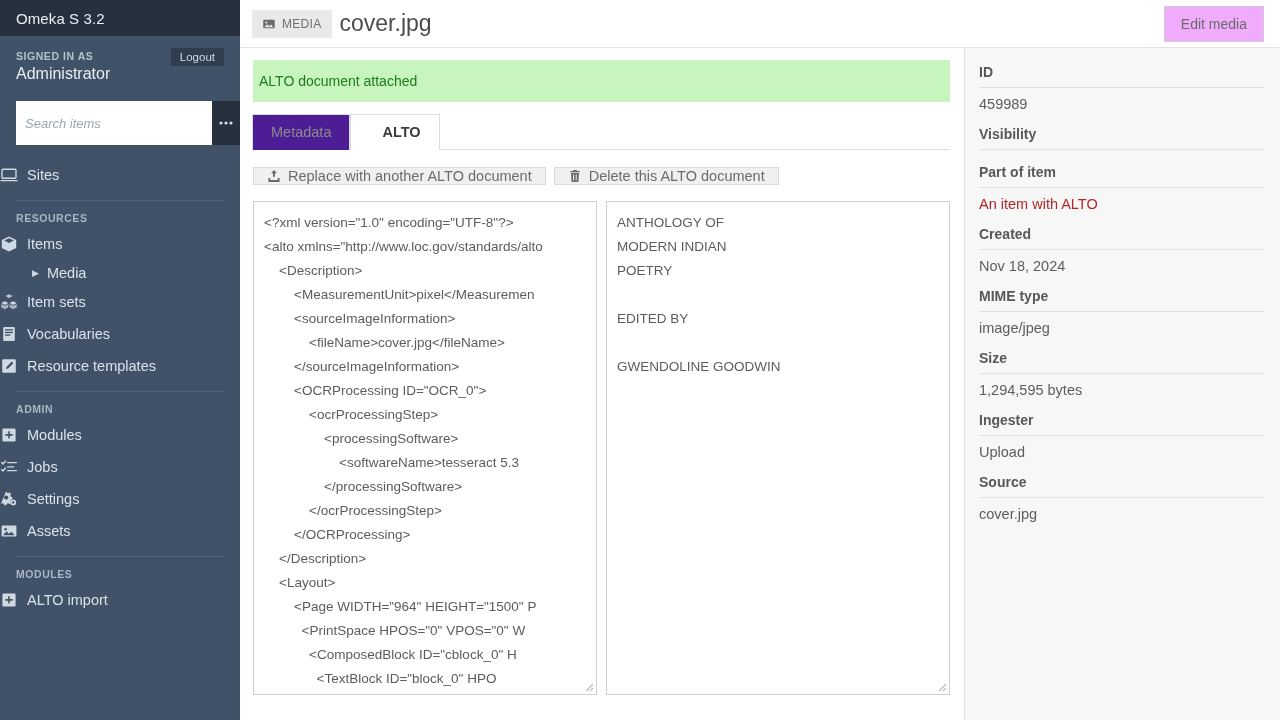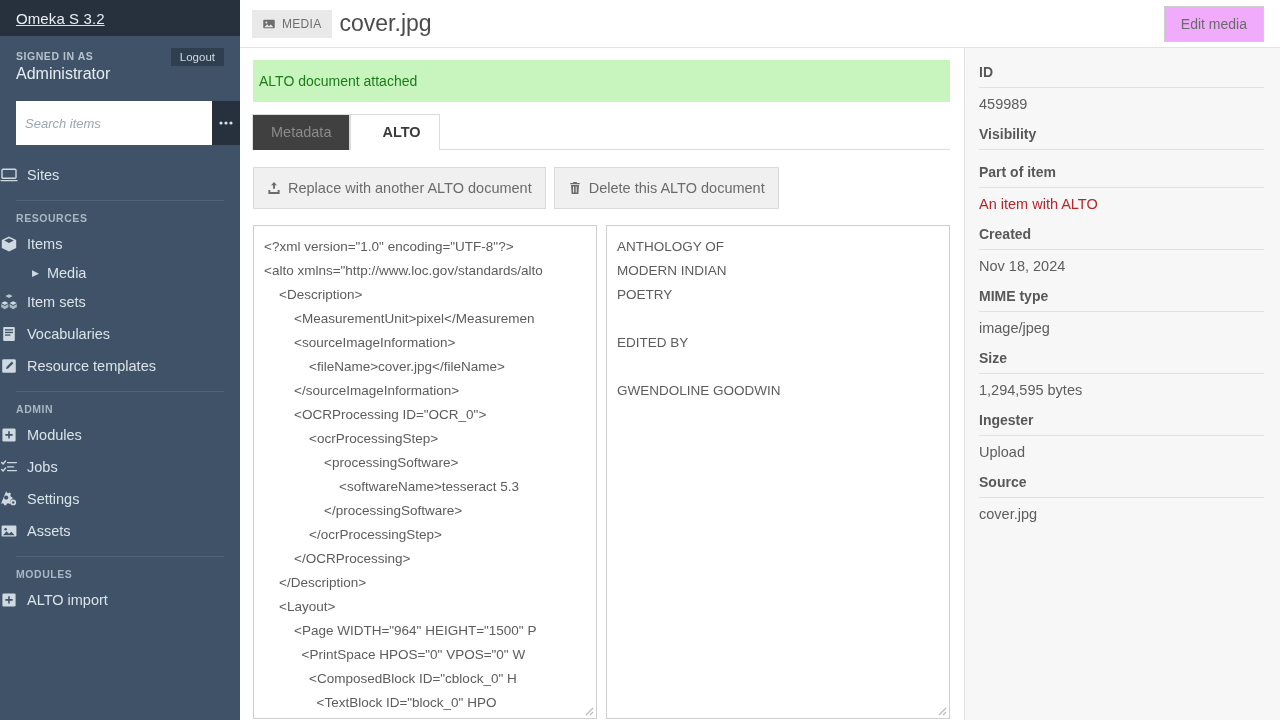--- a/index.html
+++ b/index.html
@@ -20,21 +20,20 @@
     background: #3f5267;
     color: #d5dde5;
     flex: 0 0 240px;
     position: relative;
   }
   #brand-bar {
     height: 36px;
     background: #26313d;
     display: flex; align-items: center;
     padding: 0 16px;
-    text-decoration: underline;
   }
   #brand-title {
     font-size: 15px; color: #eaeff3; letter-spacing: .1px;
   }
   #user-block { padding: 14px 16px 0 16px; position: relative; }
   #signed-in-label {
     font-size: 10.5px; letter-spacing: .55px;
     color: #b5c2ce; text-transform: uppercase; font-weight: 600;
   }
   #user-name { font-size: 16px; color: #e7edf2; margin-top: 3px; }
@@ -111,36 +110,36 @@
   #content-main { flex: 1 1 auto; padding: 12px 14px 0 12px; min-width: 0; }
   #flash-message {
     background: #c7f5bd; color: #1c7c1c;
     font-size: 14px; padding: 13px 6px;
     margin: 0 0 11px 1px;
   }
 
   #tabs { display: flex; align-items: flex-end; position: relative; }
   .tab {
     border: 1px solid #dcdcdc; border-bottom: 0;
-    background: #404040; color: #8b8b8b;
+    background: #4c1d95; color: #8b8b8b;
     font-size: 14.5px; padding: 9px 18px 10px 18px;
     cursor: pointer; position: relative; top: 1px;
   }
   .tab.active {
     background: #ffffff; color: #3b3b3b; font-weight: 700;
     border-color: #dcdcdc; z-index: 2; padding-left: 31px;
   }
   #tabs-underline { height: 1px; background: #dcdcdc; margin-top: 0; }
 
   #alto-actions { display: flex; gap: 8px; padding: 17px 0 0 1px; }
   .action-button {
     display: inline-flex; align-items: center; gap: 7px;
     background: #f0f0f0; border: 1px solid #dadada;
     color: #6b6b6b; font-size: 14.5px;
-    padding: 12px 13px; cursor: pointer;
+    padding: 0 13px; cursor: pointer;
     font-family: "Liberation Sans", sans-serif;
   }
 
   #panes { display: flex; gap: 9px; padding: 16px 0 0 1px; }
   .pane {
     border: 1px solid #cfcfcf; background: #ffffff;
     width: 344px; height: 494px;
     overflow: hidden; position: relative;
     padding: 9px 10px;
   }

